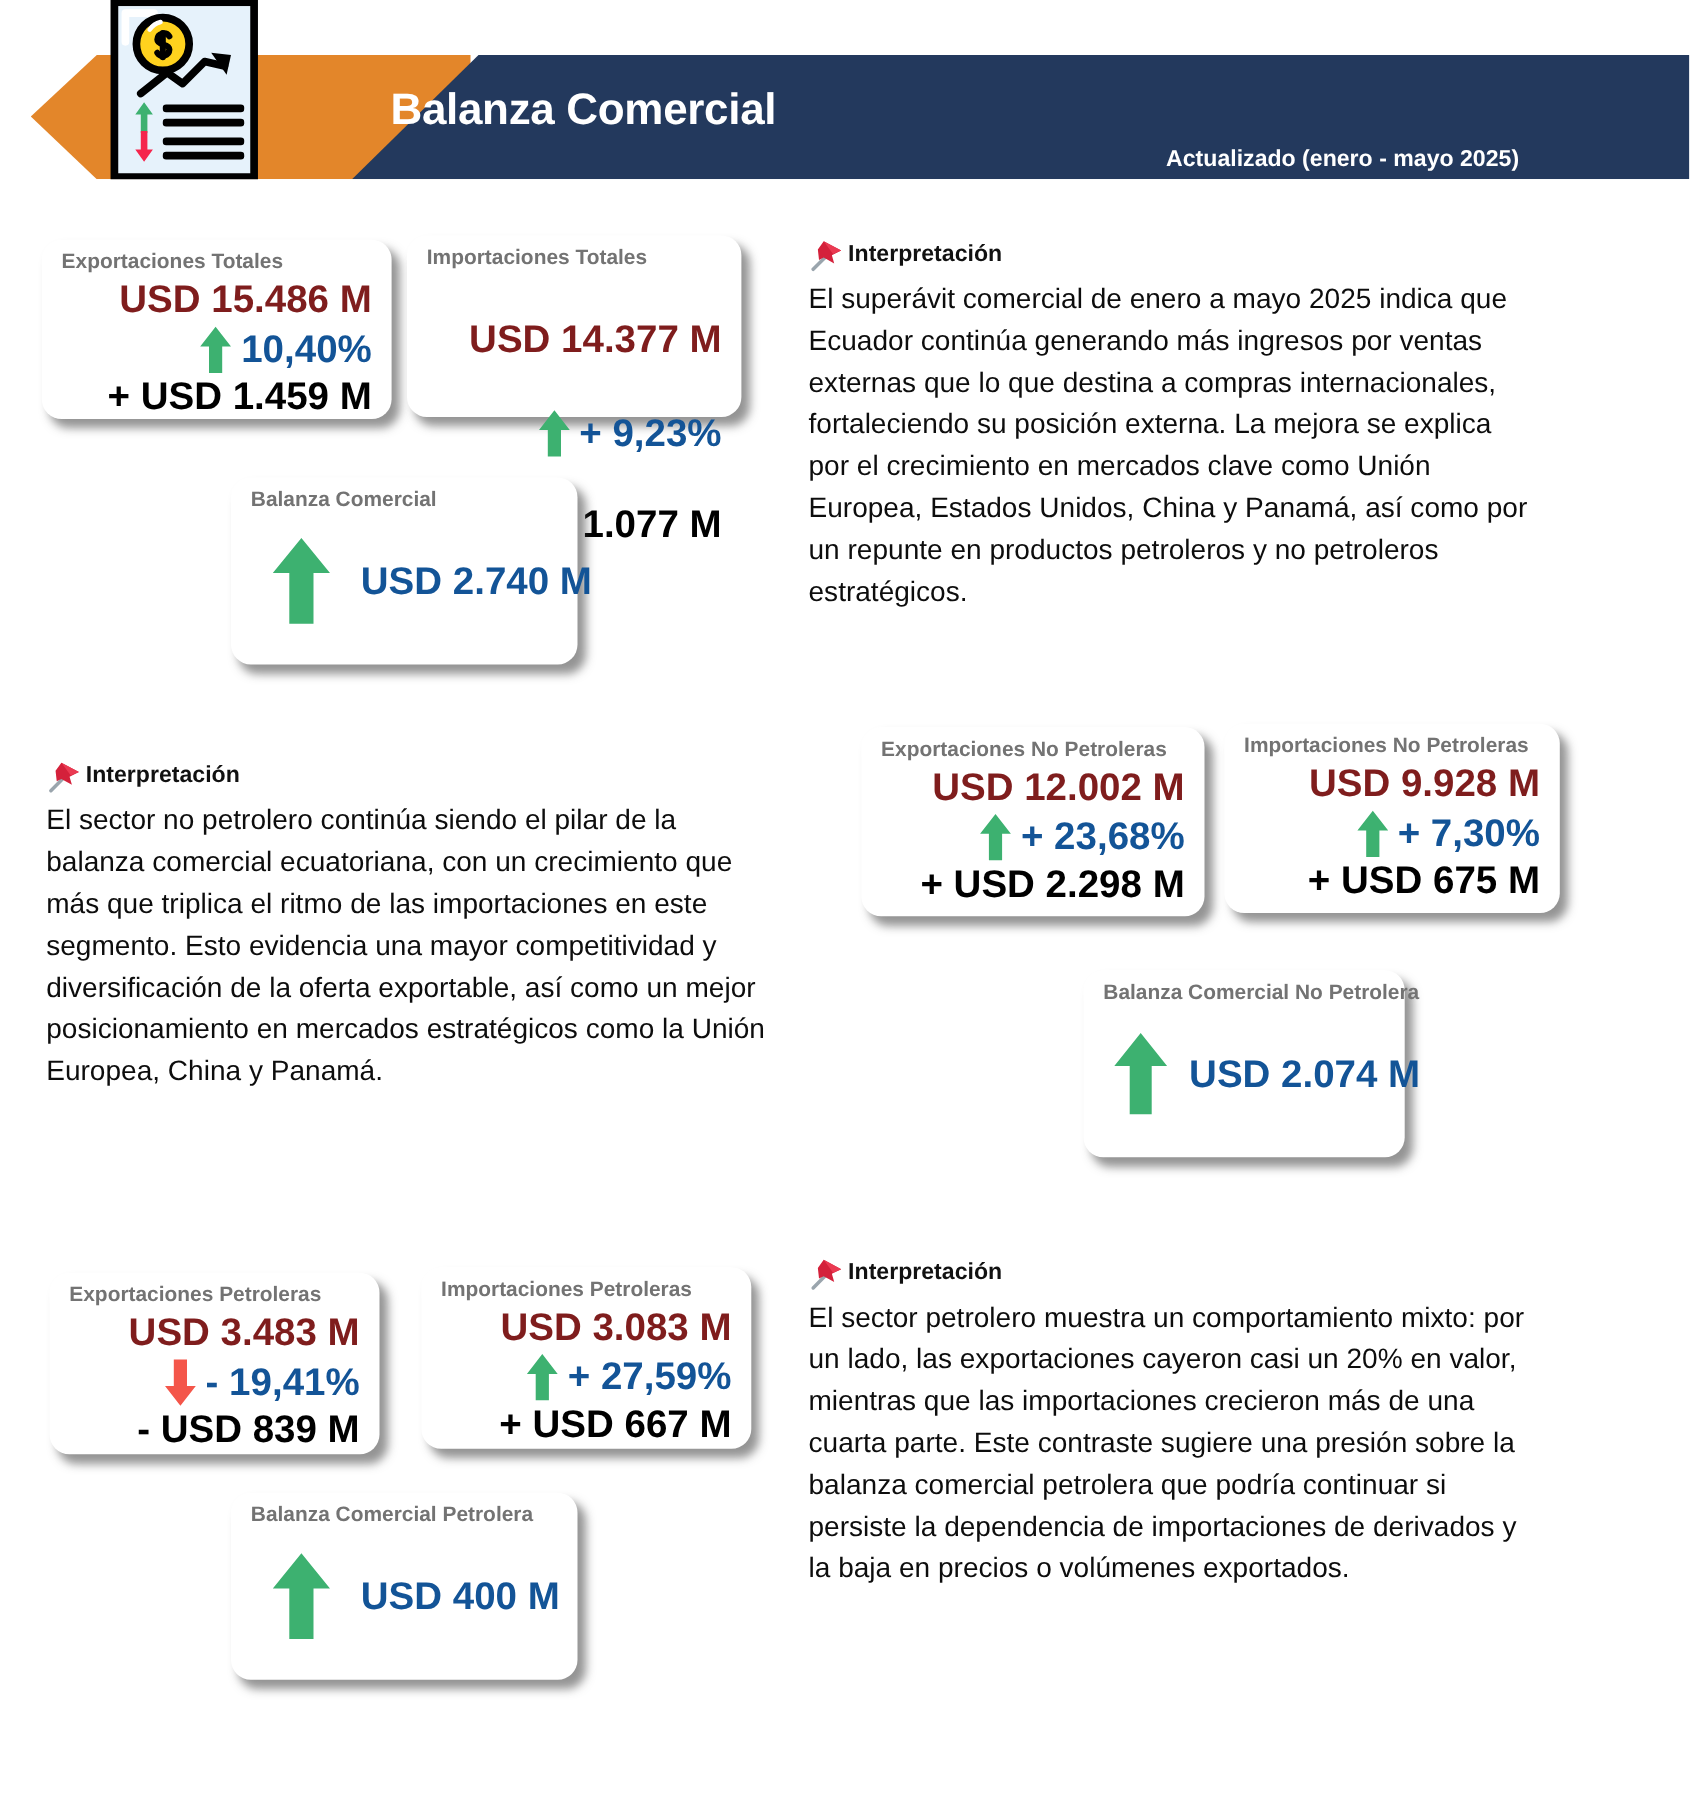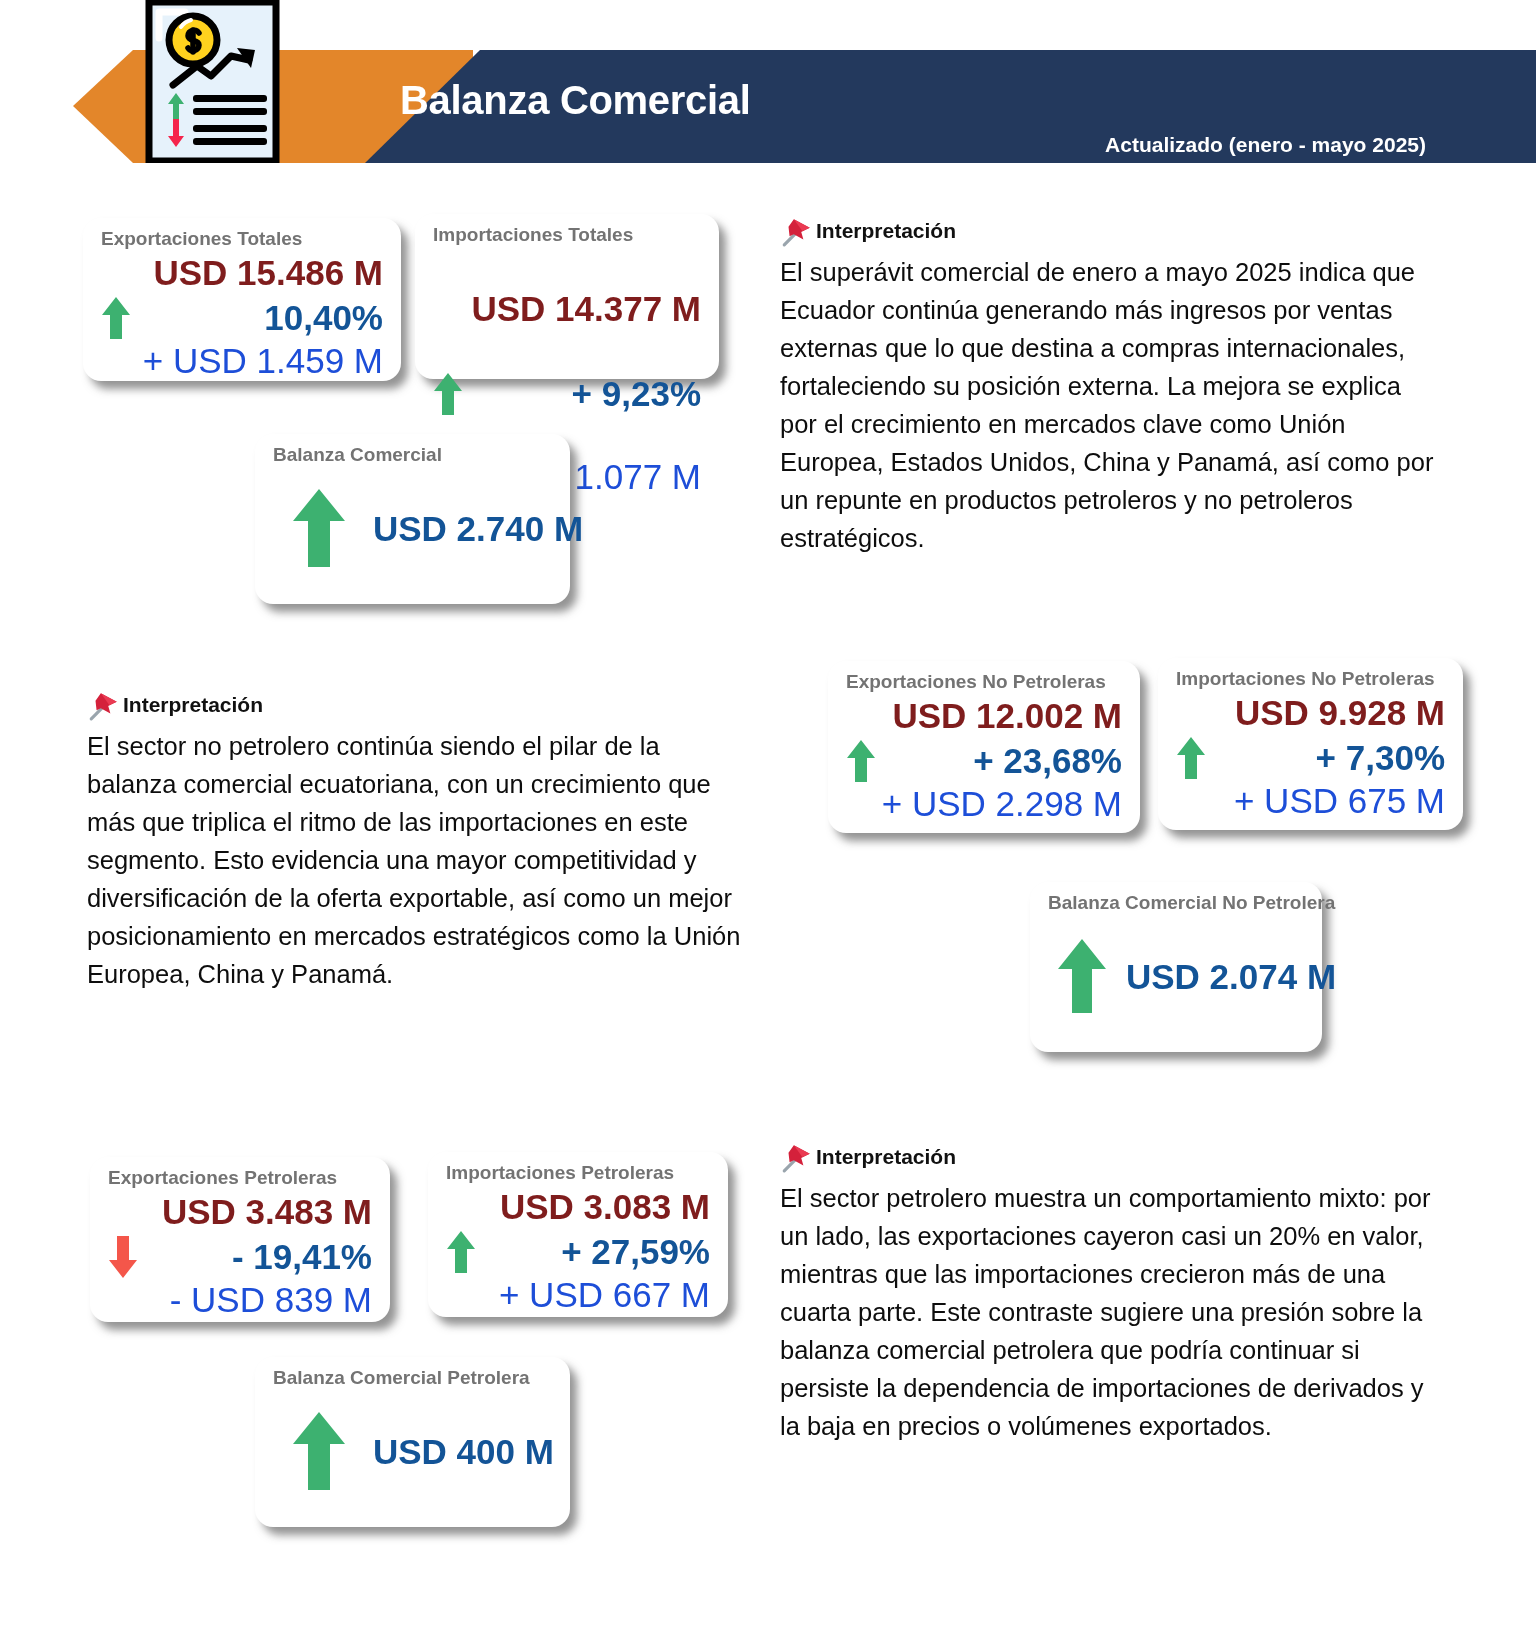--- a/index.html
+++ b/index.html
@@ -8,21 +8,20 @@
     height: 1638px;
     background: #ffffff;
     font-family: "Liberation Sans", sans-serif;
     overflow: hidden;
   }
   .page {
     position: relative;
     width: 1224px;
     height: 1638px;
     background: #ffffff;
-    margin-left: 45px;
   }
 
   
   .header {
     position: absolute;
     left: 0; top: 0;
     width: 1536px;
     height: 180px;
   }
   .orange-chevron {
@@ -85,33 +84,33 @@
     font-size: 35px;
     font-weight: bold;
     color: #7f1d1d;
     text-align: right;
     line-height: 1.22;
     white-space: nowrap;
   }
   .card-row {
     display: flex;
     align-items: center;
-    justify-content: space-between;
+    justify-content: flex-end;
     gap: 8px;
   }
   .card-pct {
     font-size: 35px;
     font-weight: bold;
     color: #135497;
     white-space: nowrap;
   }
   .card-abs {
     font-size: 35px;
-    font-weight: normal;
-    color: #1d4ed8;
+    font-weight: bold;
+    color: #000000;
     text-align: right;
     white-space: nowrap;
   }
   .arrow { flex: 0 0 auto; display:block; }
 
   
   .bal-body {
     display: flex;
     align-items: center;
     justify-content: flex-start;

